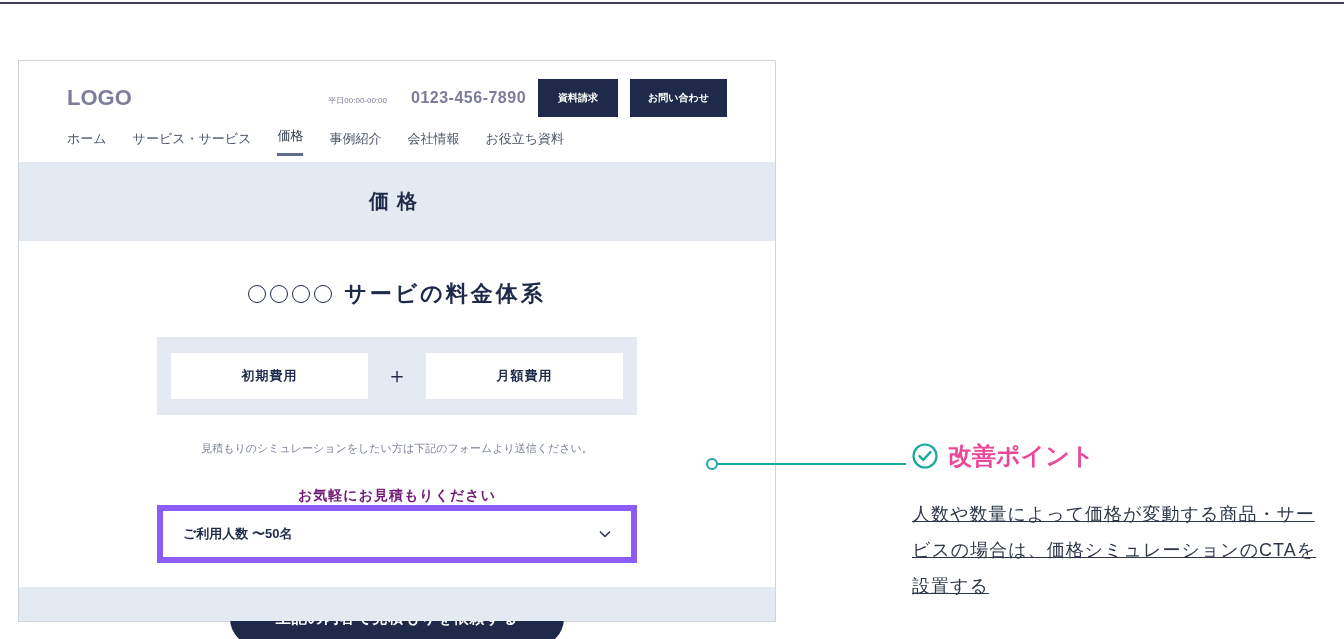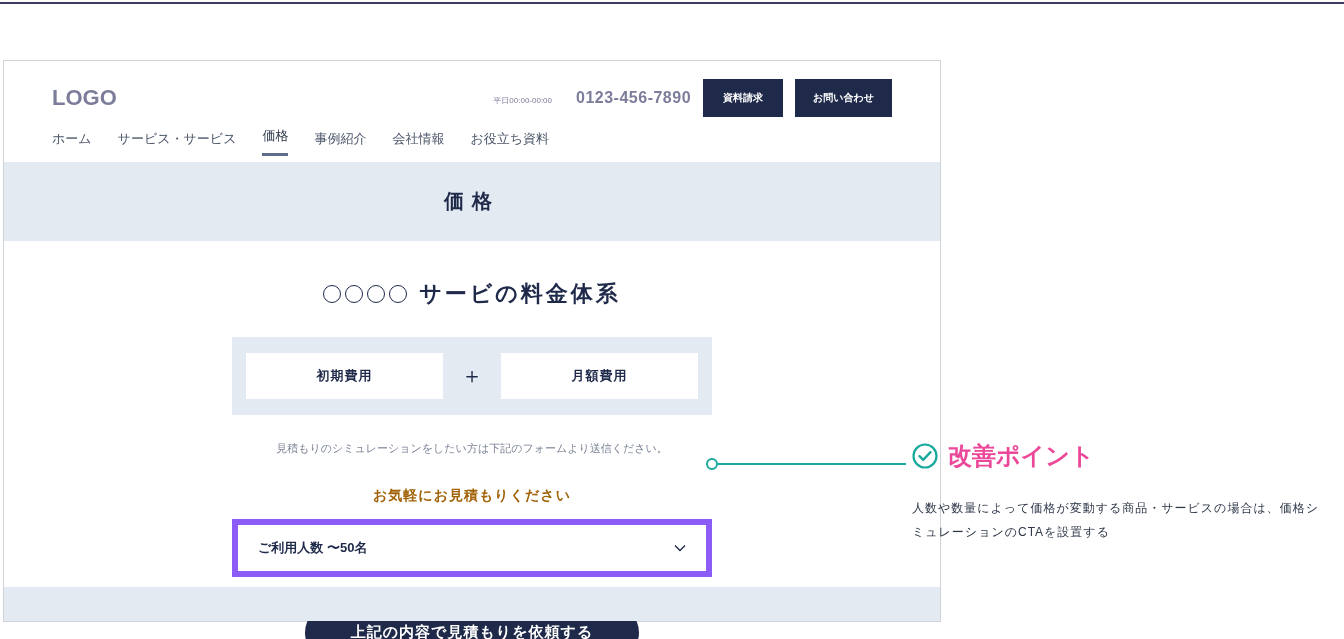--- a/index.html
+++ b/index.html
@@ -15,22 +15,22 @@
       position: absolute;
       top: 2px;
       left: 0;
       right: 0;
       height: 2px;
       background: #3b3a5f;
     }
     .mockup-frame {
       position: absolute;
       top: 60px;
-      left: 3px;
-      width: 938px;
+      left: 18px;
+      width: 758px;
       height: 562px;
       border: 1px solid #cfd4da;
       background: #fff;
     }
     .header-bar {
       display: flex;
       align-items: center;
       padding: 18px 48px 10px 48px;
     }
     .logo {
@@ -134,22 +134,21 @@
     }
     .description {
       font-size: 11px;
       color: #7a8294;
       line-height: 2;
       margin-bottom: 28px;
     }
     .sub-heading {
       font-size: 14px;
       font-weight: 700;
-      color: #a16207;
-      margin-bottom: 14px;
+      color: #701a75;
       letter-spacing: 1px;
     }
     .select-box {
       width: 480px;
       margin: 0 auto 28px auto;
       border: 6px solid #8b5cf6;
       padding: 14px 20px;
       display: flex;
       align-items: center;
       justify-content: space-between;
@@ -213,24 +212,25 @@
       font-size: 24px;
       font-weight: 700;
       margin-bottom: 24px;
     }
     .check-circle {
       width: 26px;
       height: 26px;
       flex-shrink: 0;
     }
     .annotation-body {
-      font-size: 12px;
+      font-size: 18px;
       line-height: 2;
       color: #2d3748;
       letter-spacing: 1px;
+      text-decoration: underline;
     }
   </style>
 </head>
 <body>
 
 <div class="top-divider"></div>
 
 <div class="mockup-frame">
 
   <div class="header-bar">

